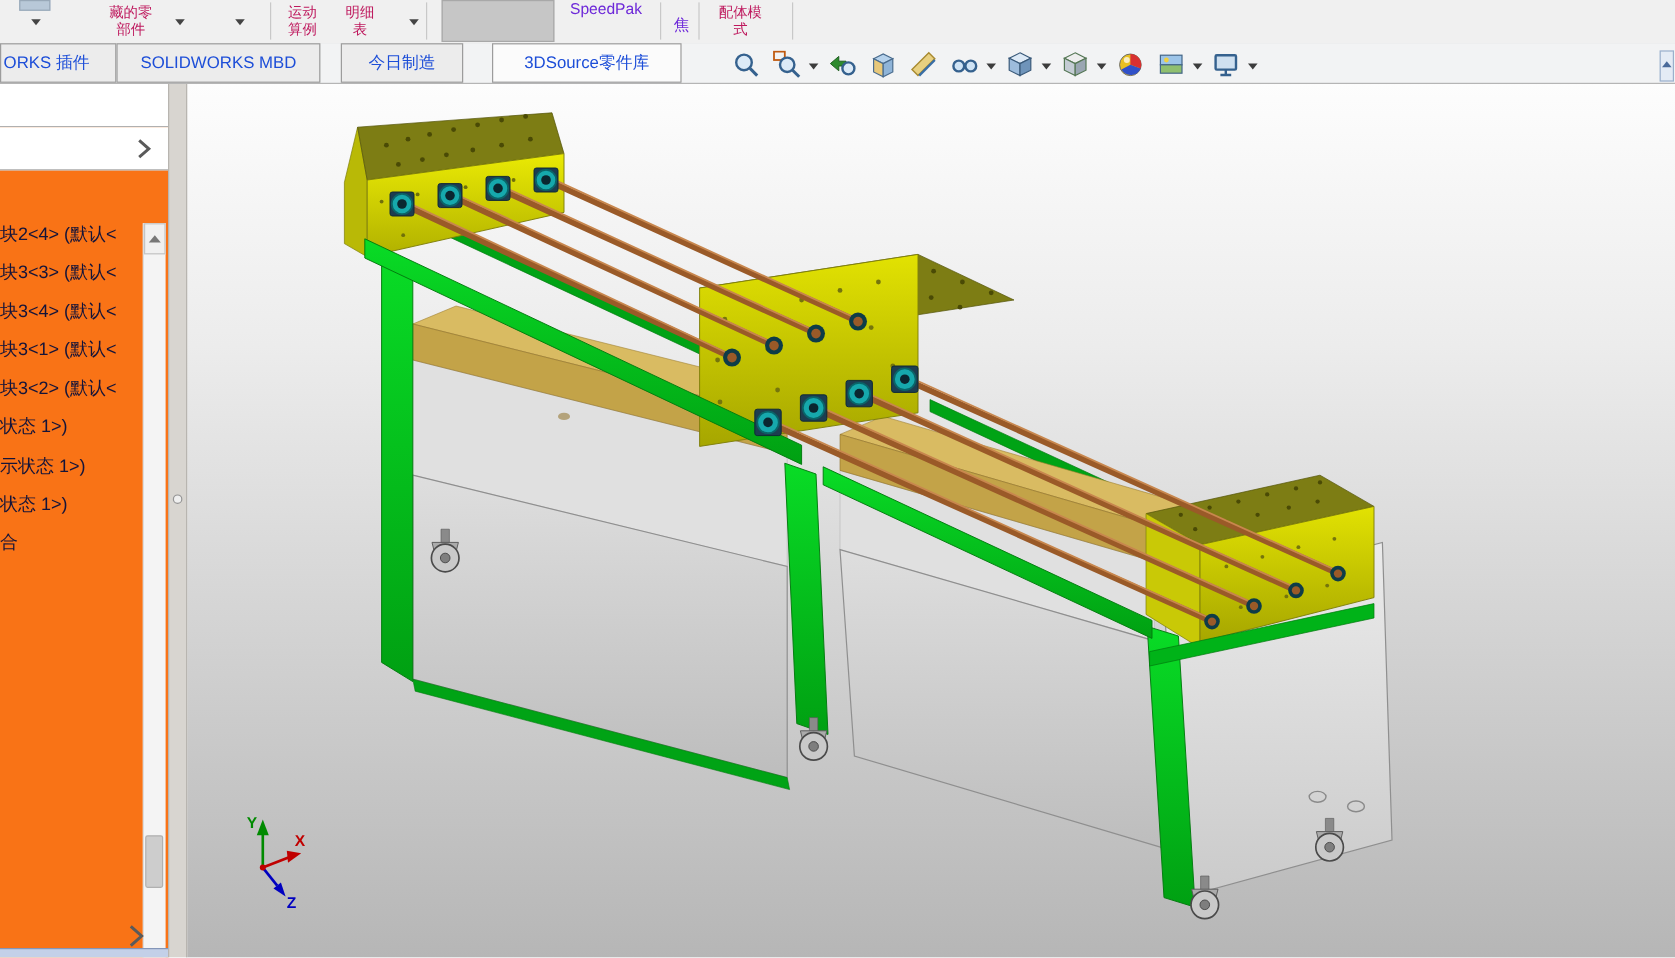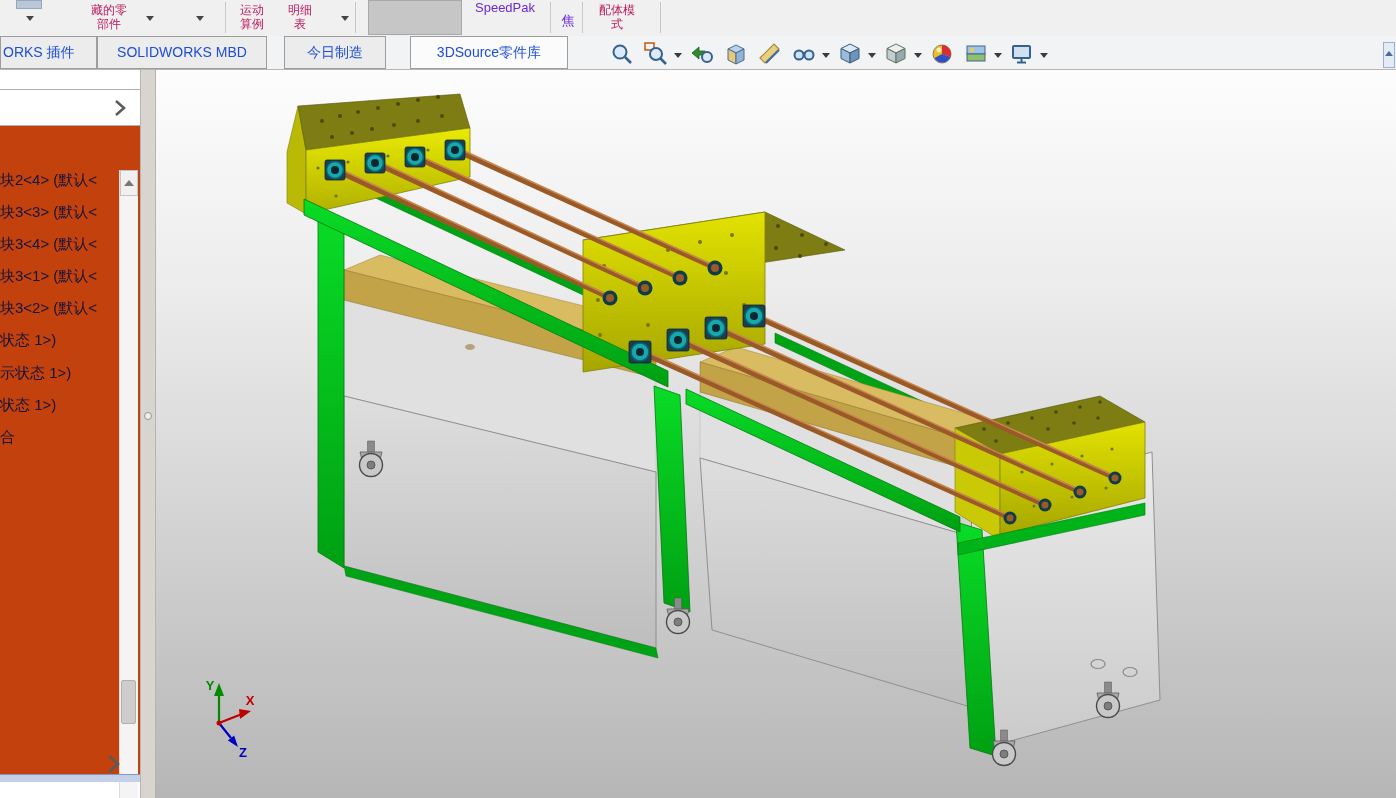--- a/index.html
+++ b/index.html
@@ -34,21 +34,21 @@
   .hud{position:absolute;left:608px;top:40px;height:30px;display:flex;align-items:center;gap:6px;z-index:5;}
   .hud-btn{width:28px;height:28px;border:none;background:transparent;padding:1px;cursor:pointer;}
   .hud-caret{width:0;height:0;border-left:4px solid transparent;border-right:4px solid transparent;
     border-top:5px solid #3c3c3c;margin-left:-2px;}
   .mini-scroll{position:absolute;left:1383px;top:42px;width:12px;height:26px;background:#e4ebf5;
     border:1px solid #9ab0cc;box-sizing:border-box;z-index:5;cursor:pointer;}
   .mini-scroll .tri{width:0;height:0;border-left:4px solid transparent;border-right:4px solid transparent;
     border-bottom:5px solid #4a6a9a;margin:8px auto 0 auto;}
 
   
-  .leftpanel{position:absolute;left:0;top:54px;width:140px;height:728px;background:#c2410c;z-index:3;}
+  .leftpanel{position:absolute;left:0;top:70px;width:140px;height:728px;background:#f97316;z-index:3;}
   .lp-box{position:absolute;left:0;width:140px;height:36px;background:#fff;border-bottom:1px solid #b0b0b0;box-sizing:border-box;}
   .tree{position:absolute;left:0;top:110px;width:118px;}
   .tree-item{height:32.1px;line-height:32.1px;font-size:15px;color:#14143a;white-space:nowrap;overflow:hidden;cursor:default;}
   .vscroll{position:absolute;left:119px;top:116px;width:19px;height:682px;background:#f4f4f4;border-left:1px solid #dcdcdc;box-sizing:border-box;}
   .vs-btn{position:absolute;left:0;width:18px;height:26px;background:#f0f0f0;border:1px solid #c4c4c4;box-sizing:border-box;cursor:pointer;}
   .vs-tri-up{width:0;height:0;border-left:5px solid transparent;border-right:5px solid transparent;border-bottom:6px solid #777;margin:9px auto;}
   .vs-thumb{position:absolute;left:1px;top:510px;width:15px;height:44px;background:#cdcdcd;border:1px solid #b0b0b0;border-radius:2px;box-sizing:border-box;cursor:grab;}
   .flyout{position:absolute;cursor:pointer;}
   .hstrip{position:absolute;left:0;top:720px;width:140px;height:8px;background:#c3d0e8;border-top:1px solid #8496b8;box-sizing:border-box;}
 

